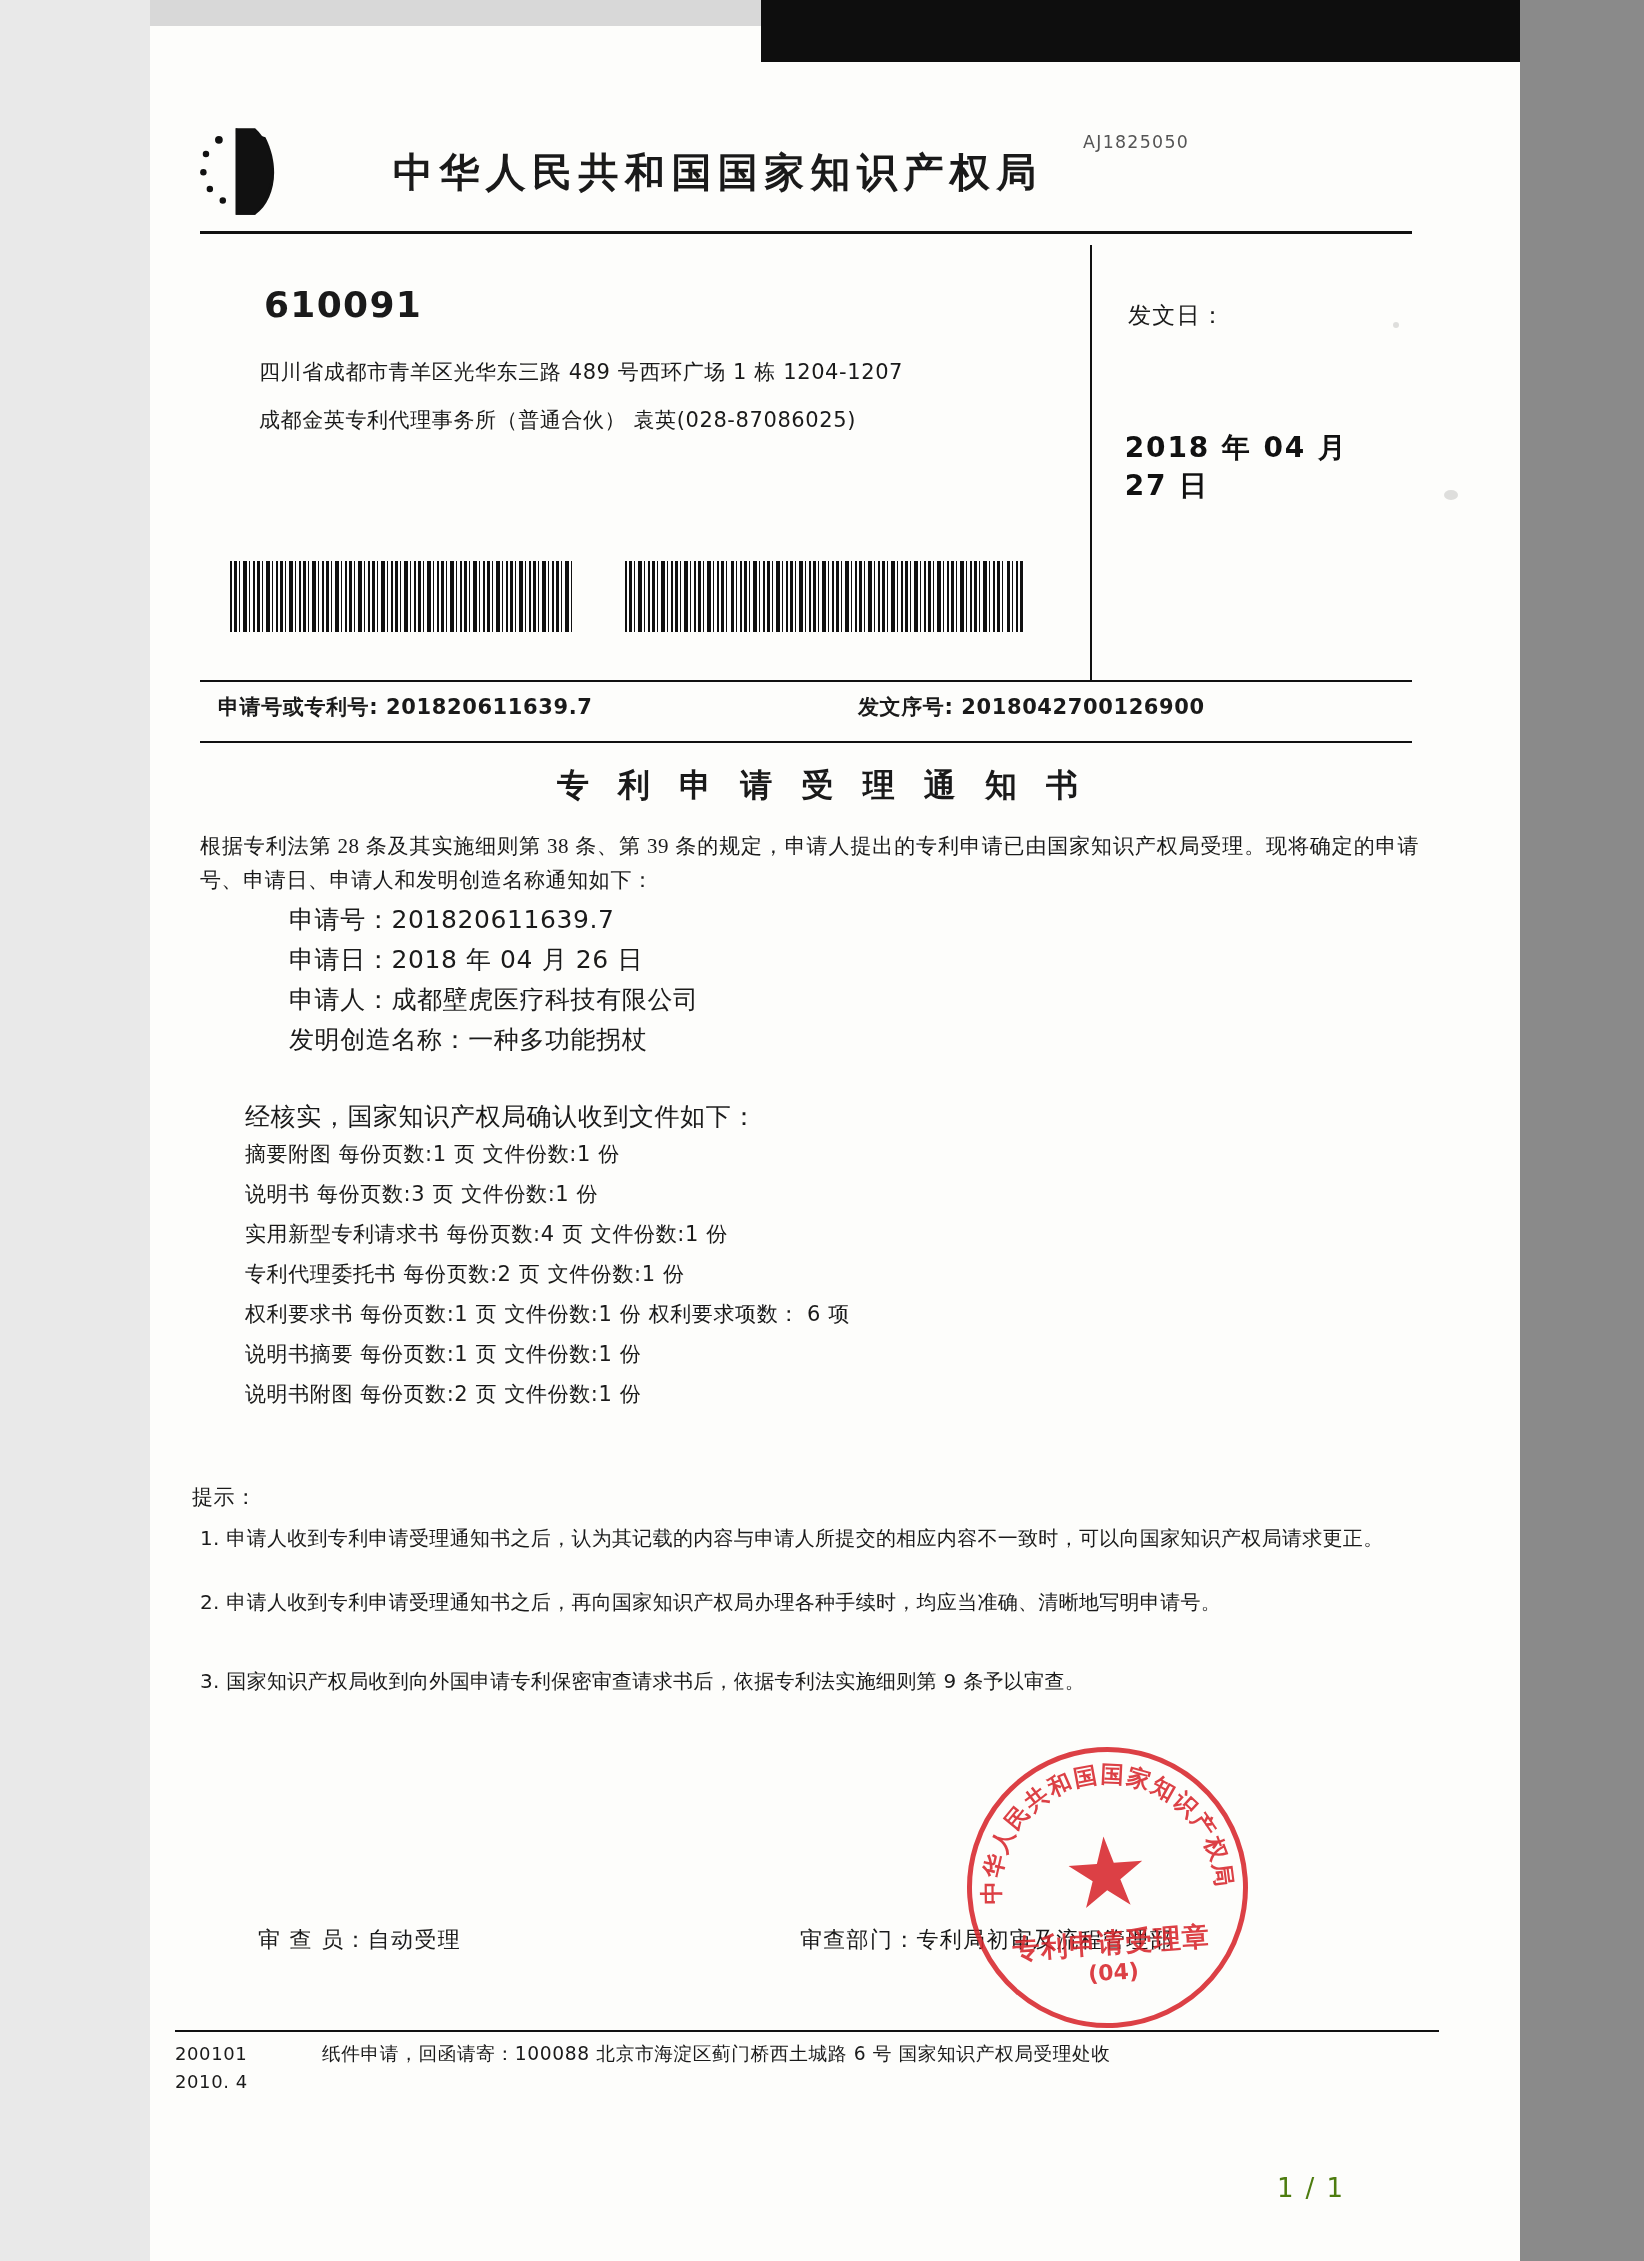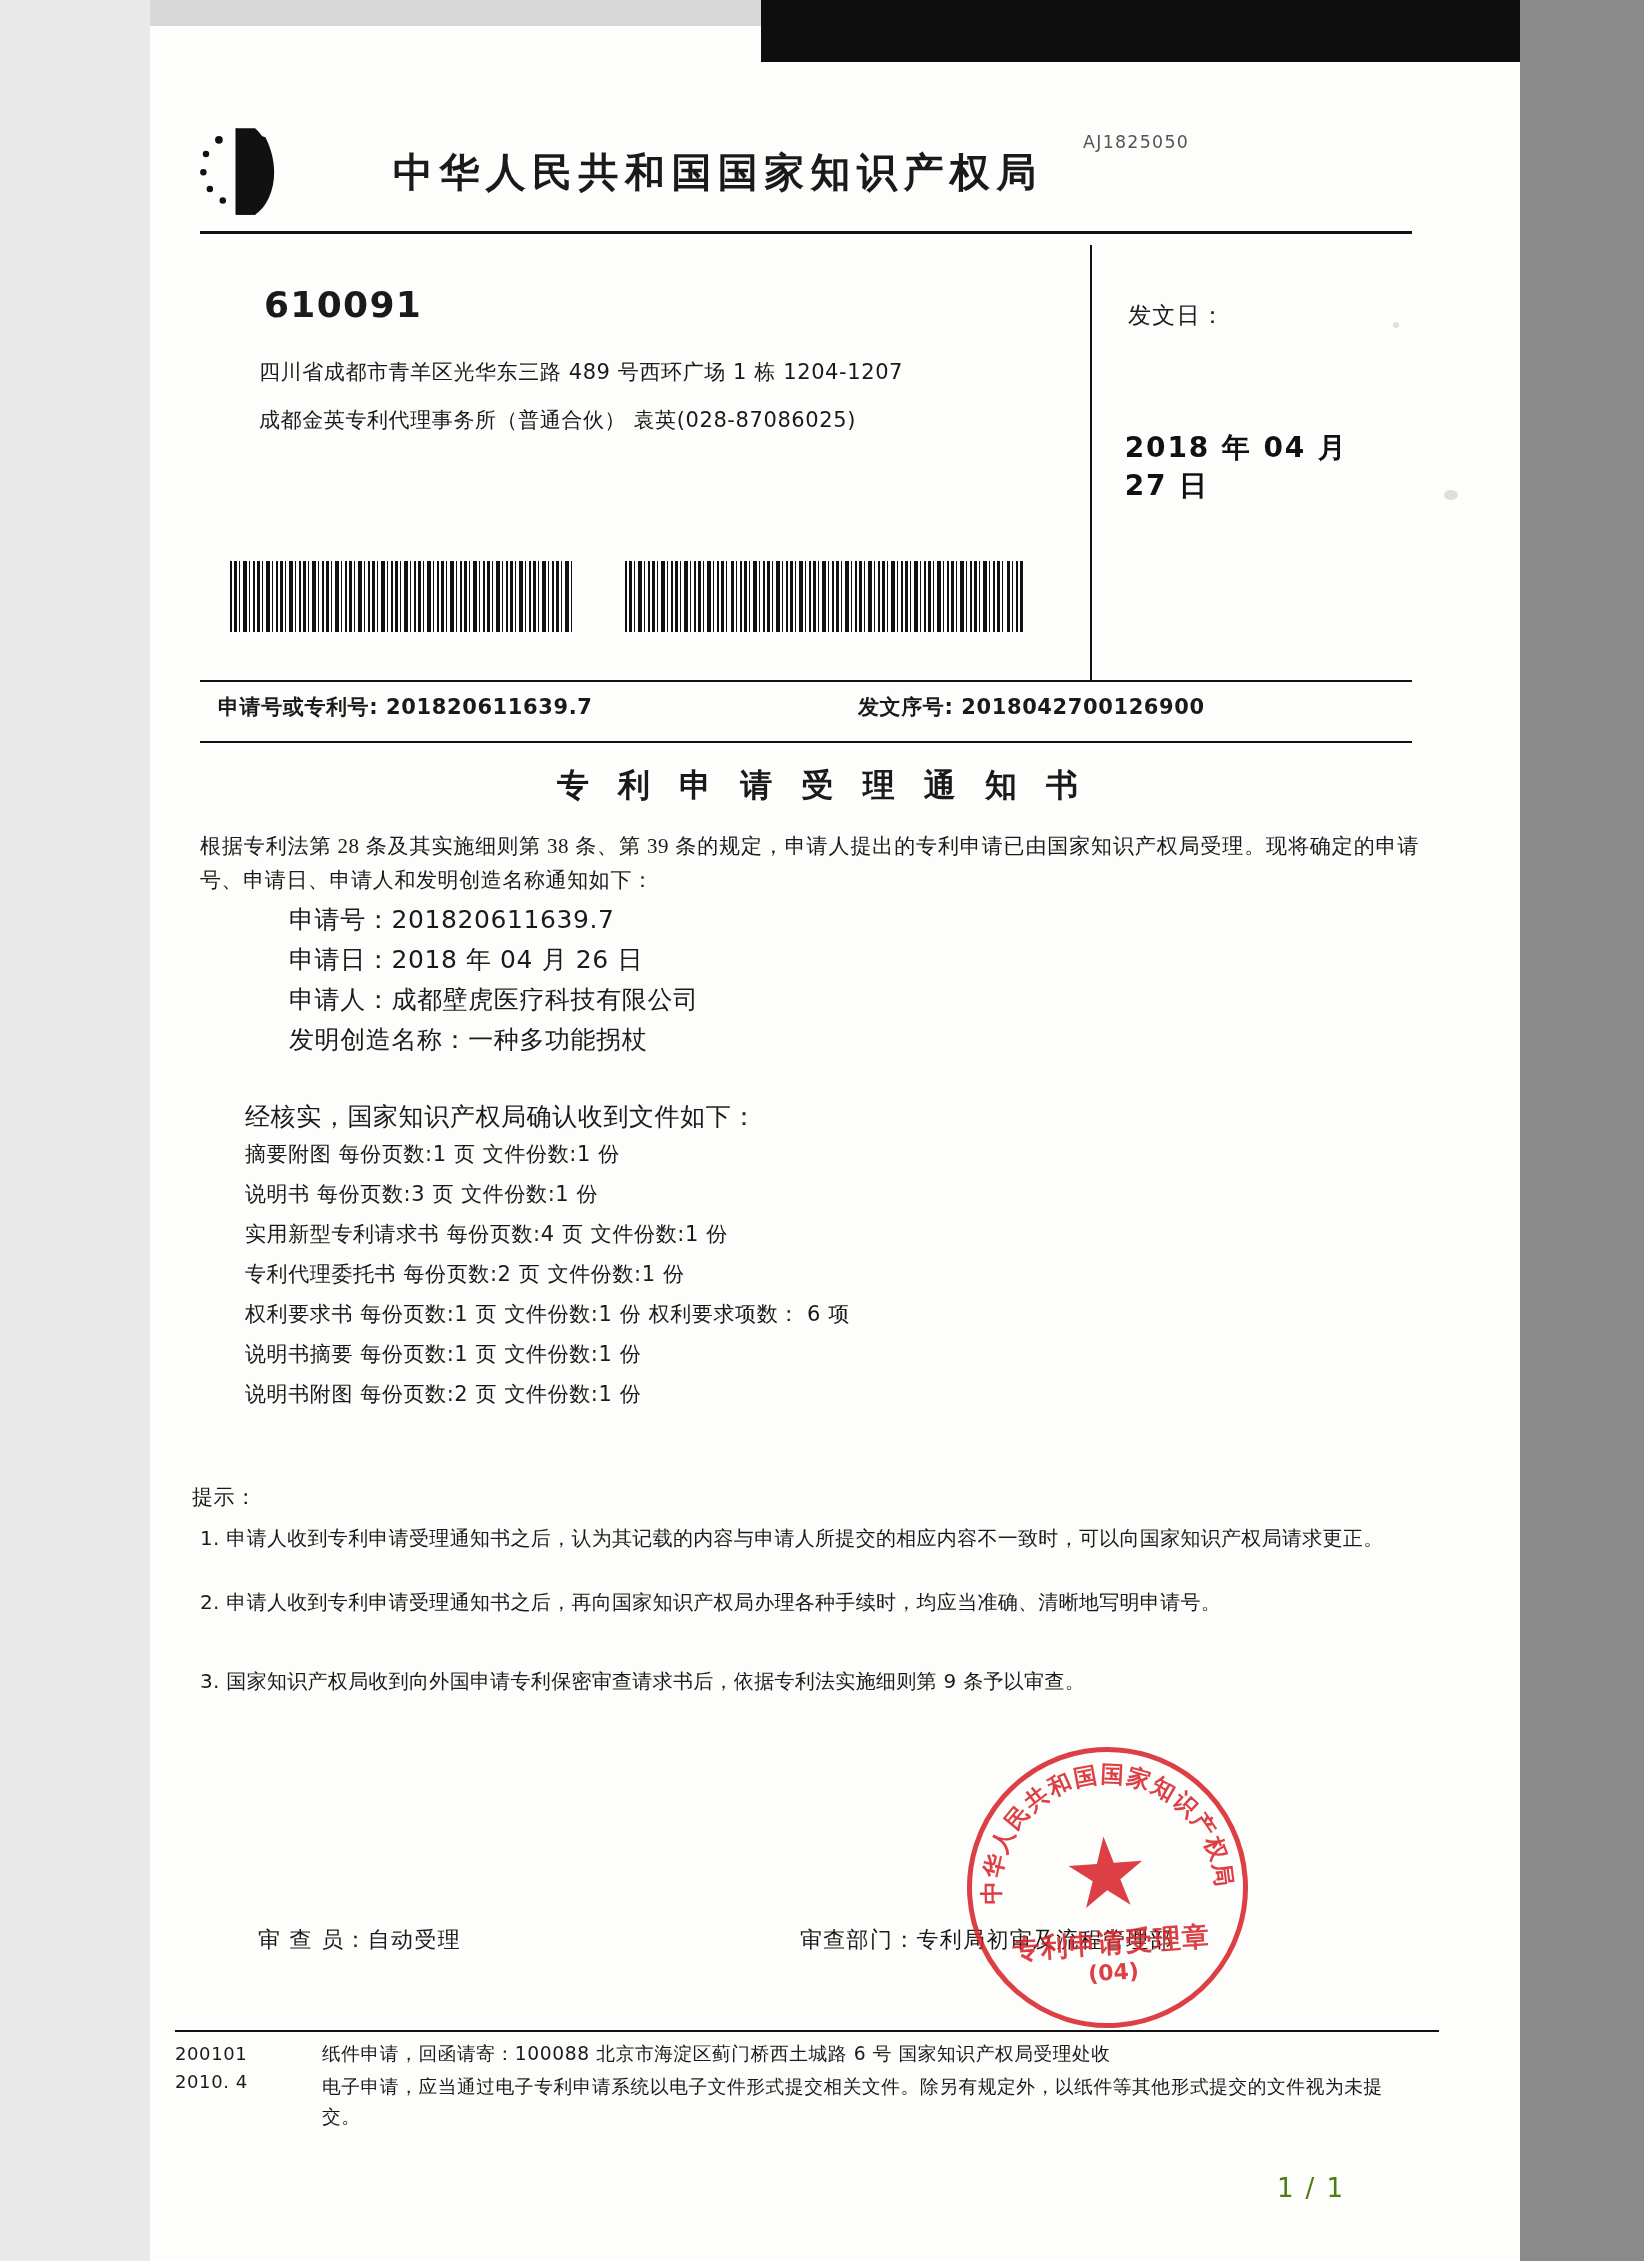--- a/index.html
+++ b/index.html
@@ -444,17 +444,16 @@
     </svg>
     <div class="seal-star"></div>
     <div class="seal-bottom">专利申请受理章</div>
     <div class="seal-paren">(04)</div>
   </div>
 
   <div class="hr-footer"></div>
   <div class="footer-code1">200101</div>
   <div class="footer-code2">2010. 4</div>
   <div class="footer-l1">纸件申请，回函请寄：100088 北京市海淀区蓟门桥西土城路 6 号  国家知识产权局受理处收</div>
-  <div class="footer-l2">电子申请，应当通过电子专利申请系统以电子文件形式提交相关文件。除另有规定外，以纸件等其他形式提交的文件视为未提交。</div>
   <div class="page-num">1 / 1</div>
 
 </div>
 
 
 </body></html>

